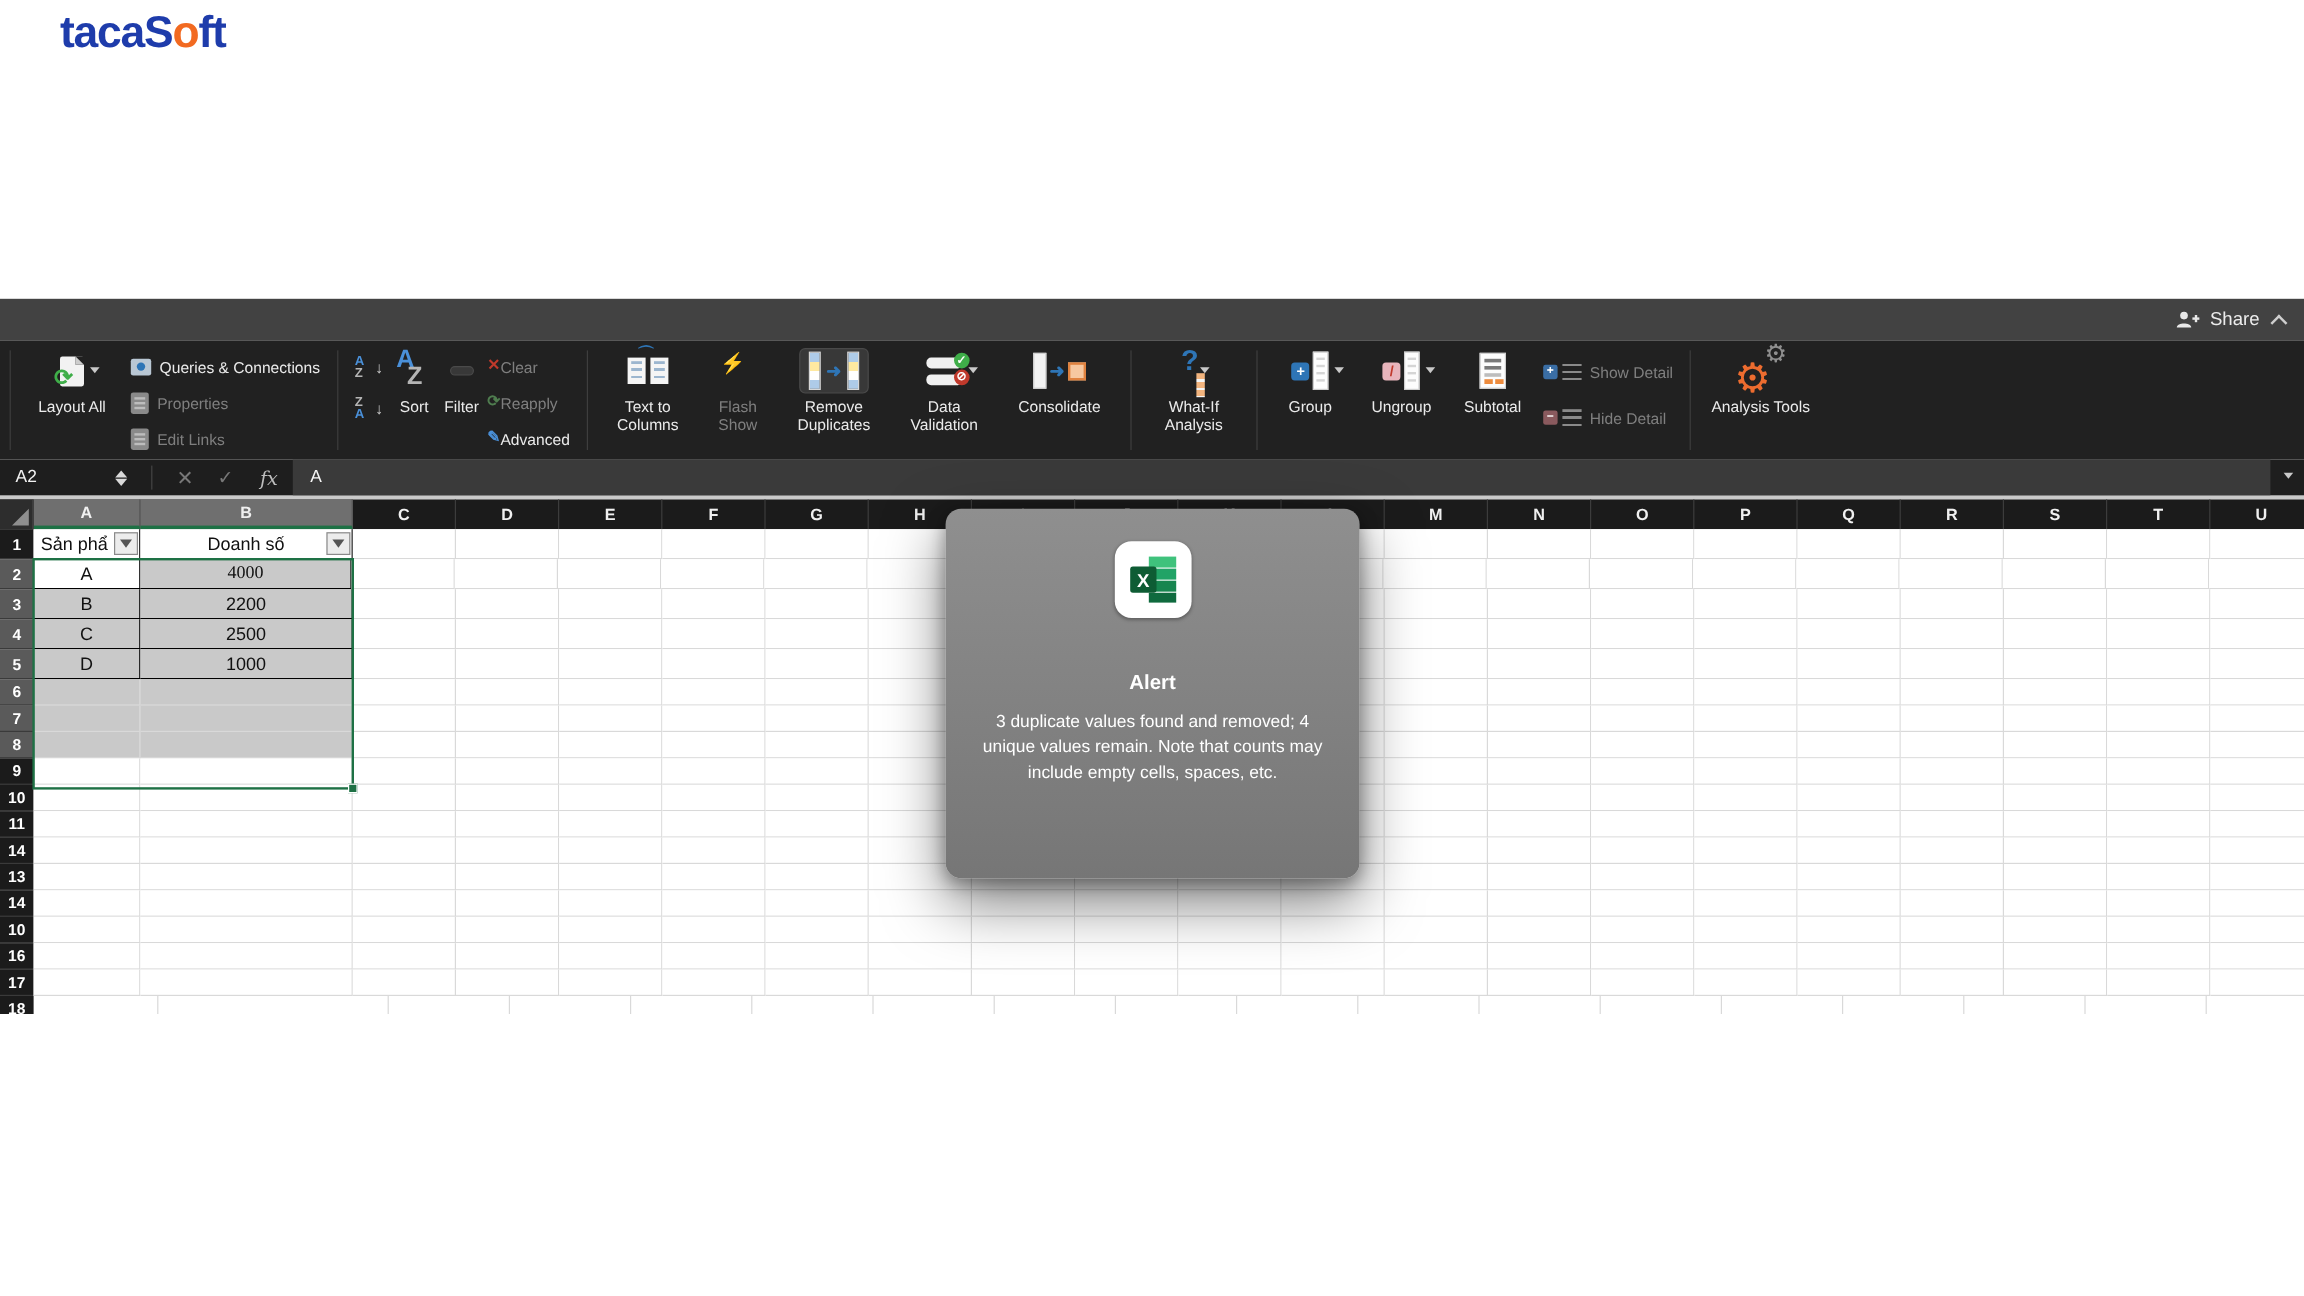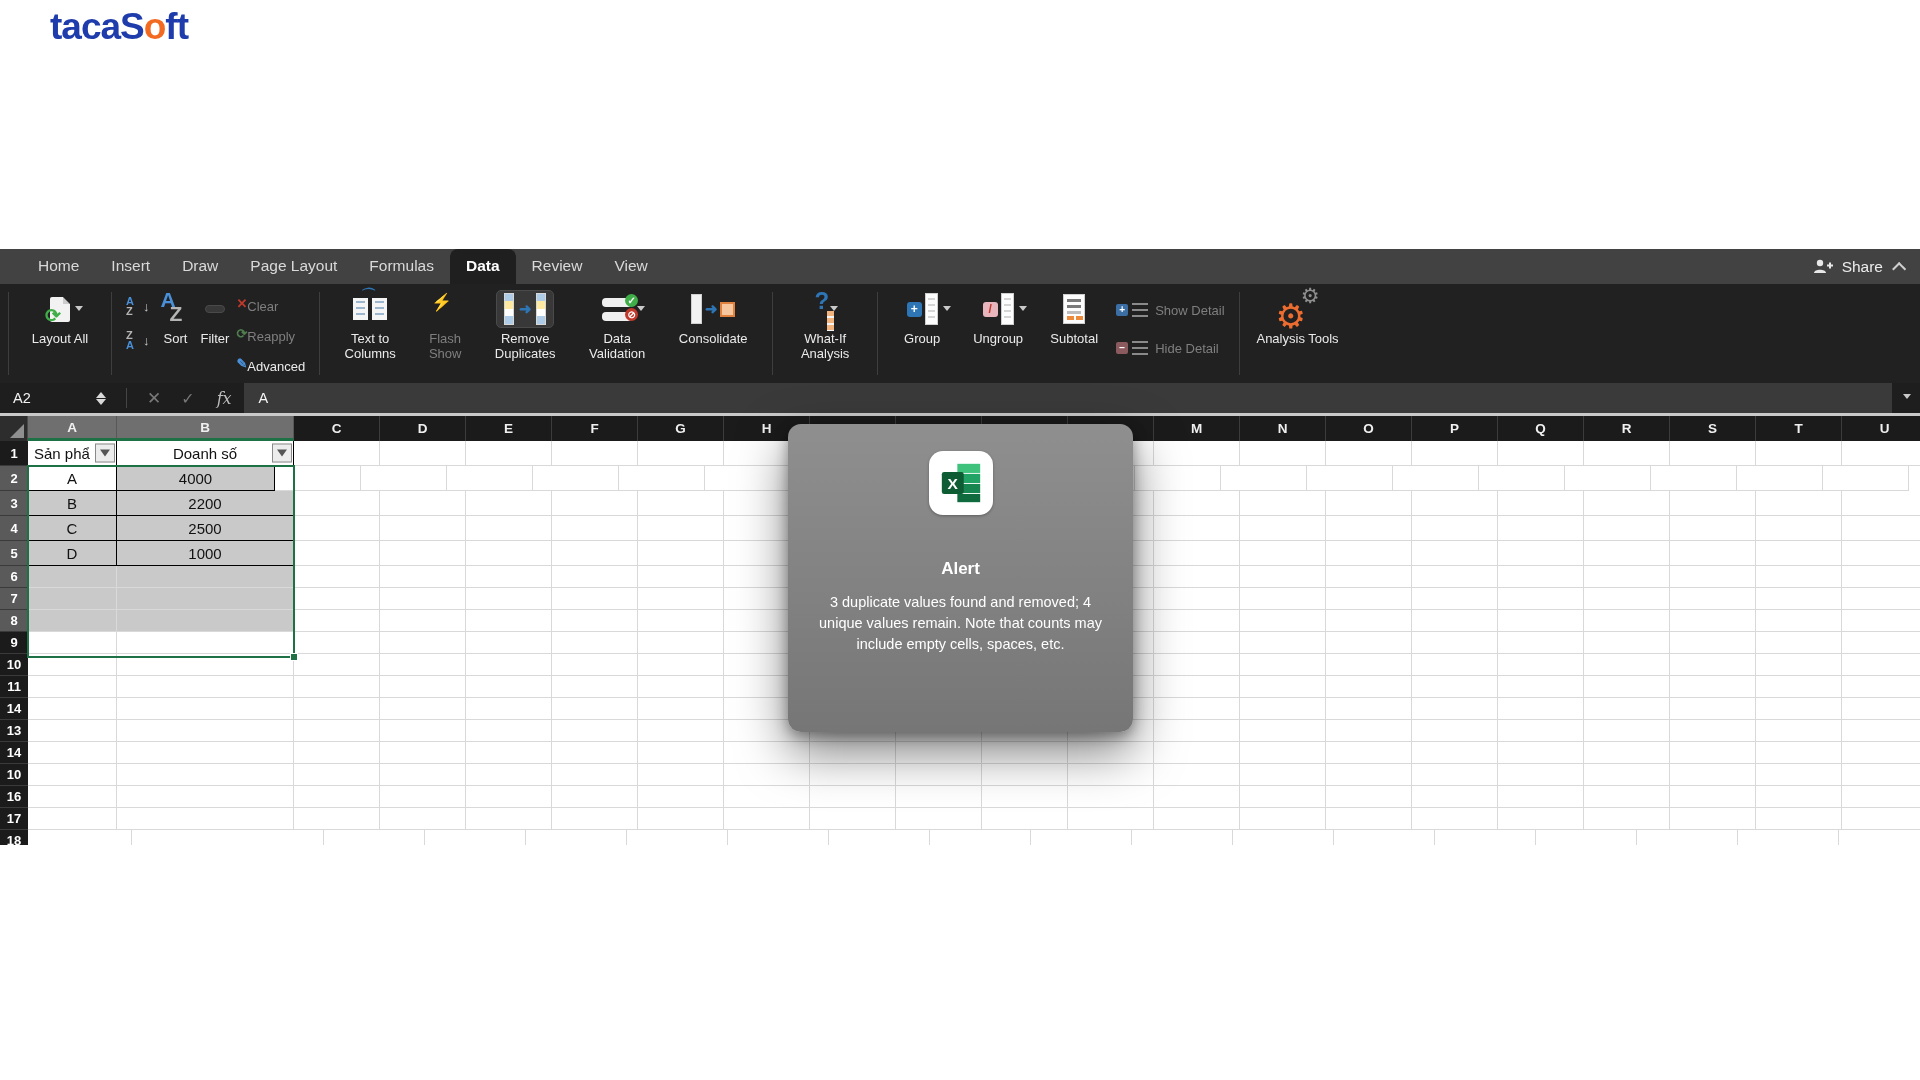--- a/index.html
+++ b/index.html
@@ -133,30 +133,20 @@
   .dlg-ok { position:absolute; left:21px; right:21px; bottom:19px; height:35px; border:none; border-radius:8px; background:#c92fc9; color:#ffffff; font-size:17px; font-family:"Liberation Sans", sans-serif; }
 </style>
 </head>
 <body>
 
 <div class="stage">
 
   <div class="logo"><span>taca</span><span>S</span><span class="o-orange">o</span><span>ft</span></div>
 
   <div class="menubar">
-    <div class="tabs">
-      <div class="mtab">Home</div>
-      <div class="mtab">Insert</div>
-      <div class="mtab">Draw</div>
-      <div class="mtab">Page Layout</div>
-      <div class="mtab">Formulas</div>
-      <div class="mtab active">Data</div>
-      <div class="mtab">Review</div>
-      <div class="mtab">View</div>
-    </div>
     <div class="share">
       <svg width="20" height="15" viewBox="0 0 20 15">
           <circle cx="7" cy="4" r="3.2" fill="#e8e8e8"></circle>
           <path d="M1 14 C1 9.5 13 9.5 13 14 Z" fill="#e8e8e8"></path>
           <rect x="14" y="5.5" width="6" height="2" fill="#e8e8e8"></rect>
           <rect x="16" y="3.5" width="2" height="6" fill="#e8e8e8"></rect>
         </svg>
       <span>Share</span>
       <span class="chev-up"></span>
     </div>
@@ -169,20 +159,34 @@
     <div class="rgroup">
       <div class="rbig" style="width:76px">
         <div class="ricon">
           <div class="doc">
               <span class="fold"></span>
               <span class="refresh-glyph">⟳</span>
             </div>
           <span class="dd side-dd"></span>
         </div>
         <div class="rlabel">Layout All</div>
+      </div>
+      <div class="rsmallcol">
+        <div class="rsmall">
+          <span class="mini-win"></span>
+          <span class="rlabel">Queries &amp; Connections</span>
+        </div>
+        <div class="rsmall disabled">
+          <span class="mini-doc"></span>
+          <span class="rlabel">Properties</span>
+        </div>
+        <div class="rsmall disabled">
+          <span class="mini-doc"></span>
+          <span class="rlabel">Edit Links</span>
+        </div>
       </div>
     </div>
     <div class="rsep"></div>
 
     <div class="rgroup">
       <div class="rsmallcol" style="gap:10px">
         <div class="rsmall">
           <span class="azcol">
               <span class="az-a">A</span>
               <span class="az-z">Z</span>
@@ -431,21 +435,21 @@
           <div class="cell" style="width: 86px; height: 25px;"></div>
           <div class="cell" style="width: 86px; height: 25px;"></div>
           <div class="cell" style="width: 86px; height: 25px;"></div>
           <div class="cell" style="width: 86px; height: 25px;"></div>
         </div>
         <div class="grow" style="height: 25px;">
           <div class="rh sel" style="height: 25px;">2</div>
           <div class="cell range white tb" style="width: 89px; height: 25px;">
             <span>A</span>
           </div>
-          <div class="cell range tb" style="width: 158px; height: 25px;">
+          <div class="cell range tb" style="width: 176px; height: 25px; font-family: Liberation Serif, serif;">
             <span>4000</span>
           </div>
           <div class="cell" style="width: 86px; height: 25px;"></div>
           <div class="cell" style="width: 86px; height: 25px;"></div>
           <div class="cell" style="width: 86px; height: 25px;"></div>
           <div class="cell" style="width: 86px; height: 25px;"></div>
           <div class="cell" style="width: 86px; height: 25px;"></div>
           <div class="cell" style="width: 86px; height: 25px;"></div>
           <div class="cell" style="width: 86px; height: 25px;"></div>
           <div class="cell" style="width: 86px; height: 25px;"></div>

